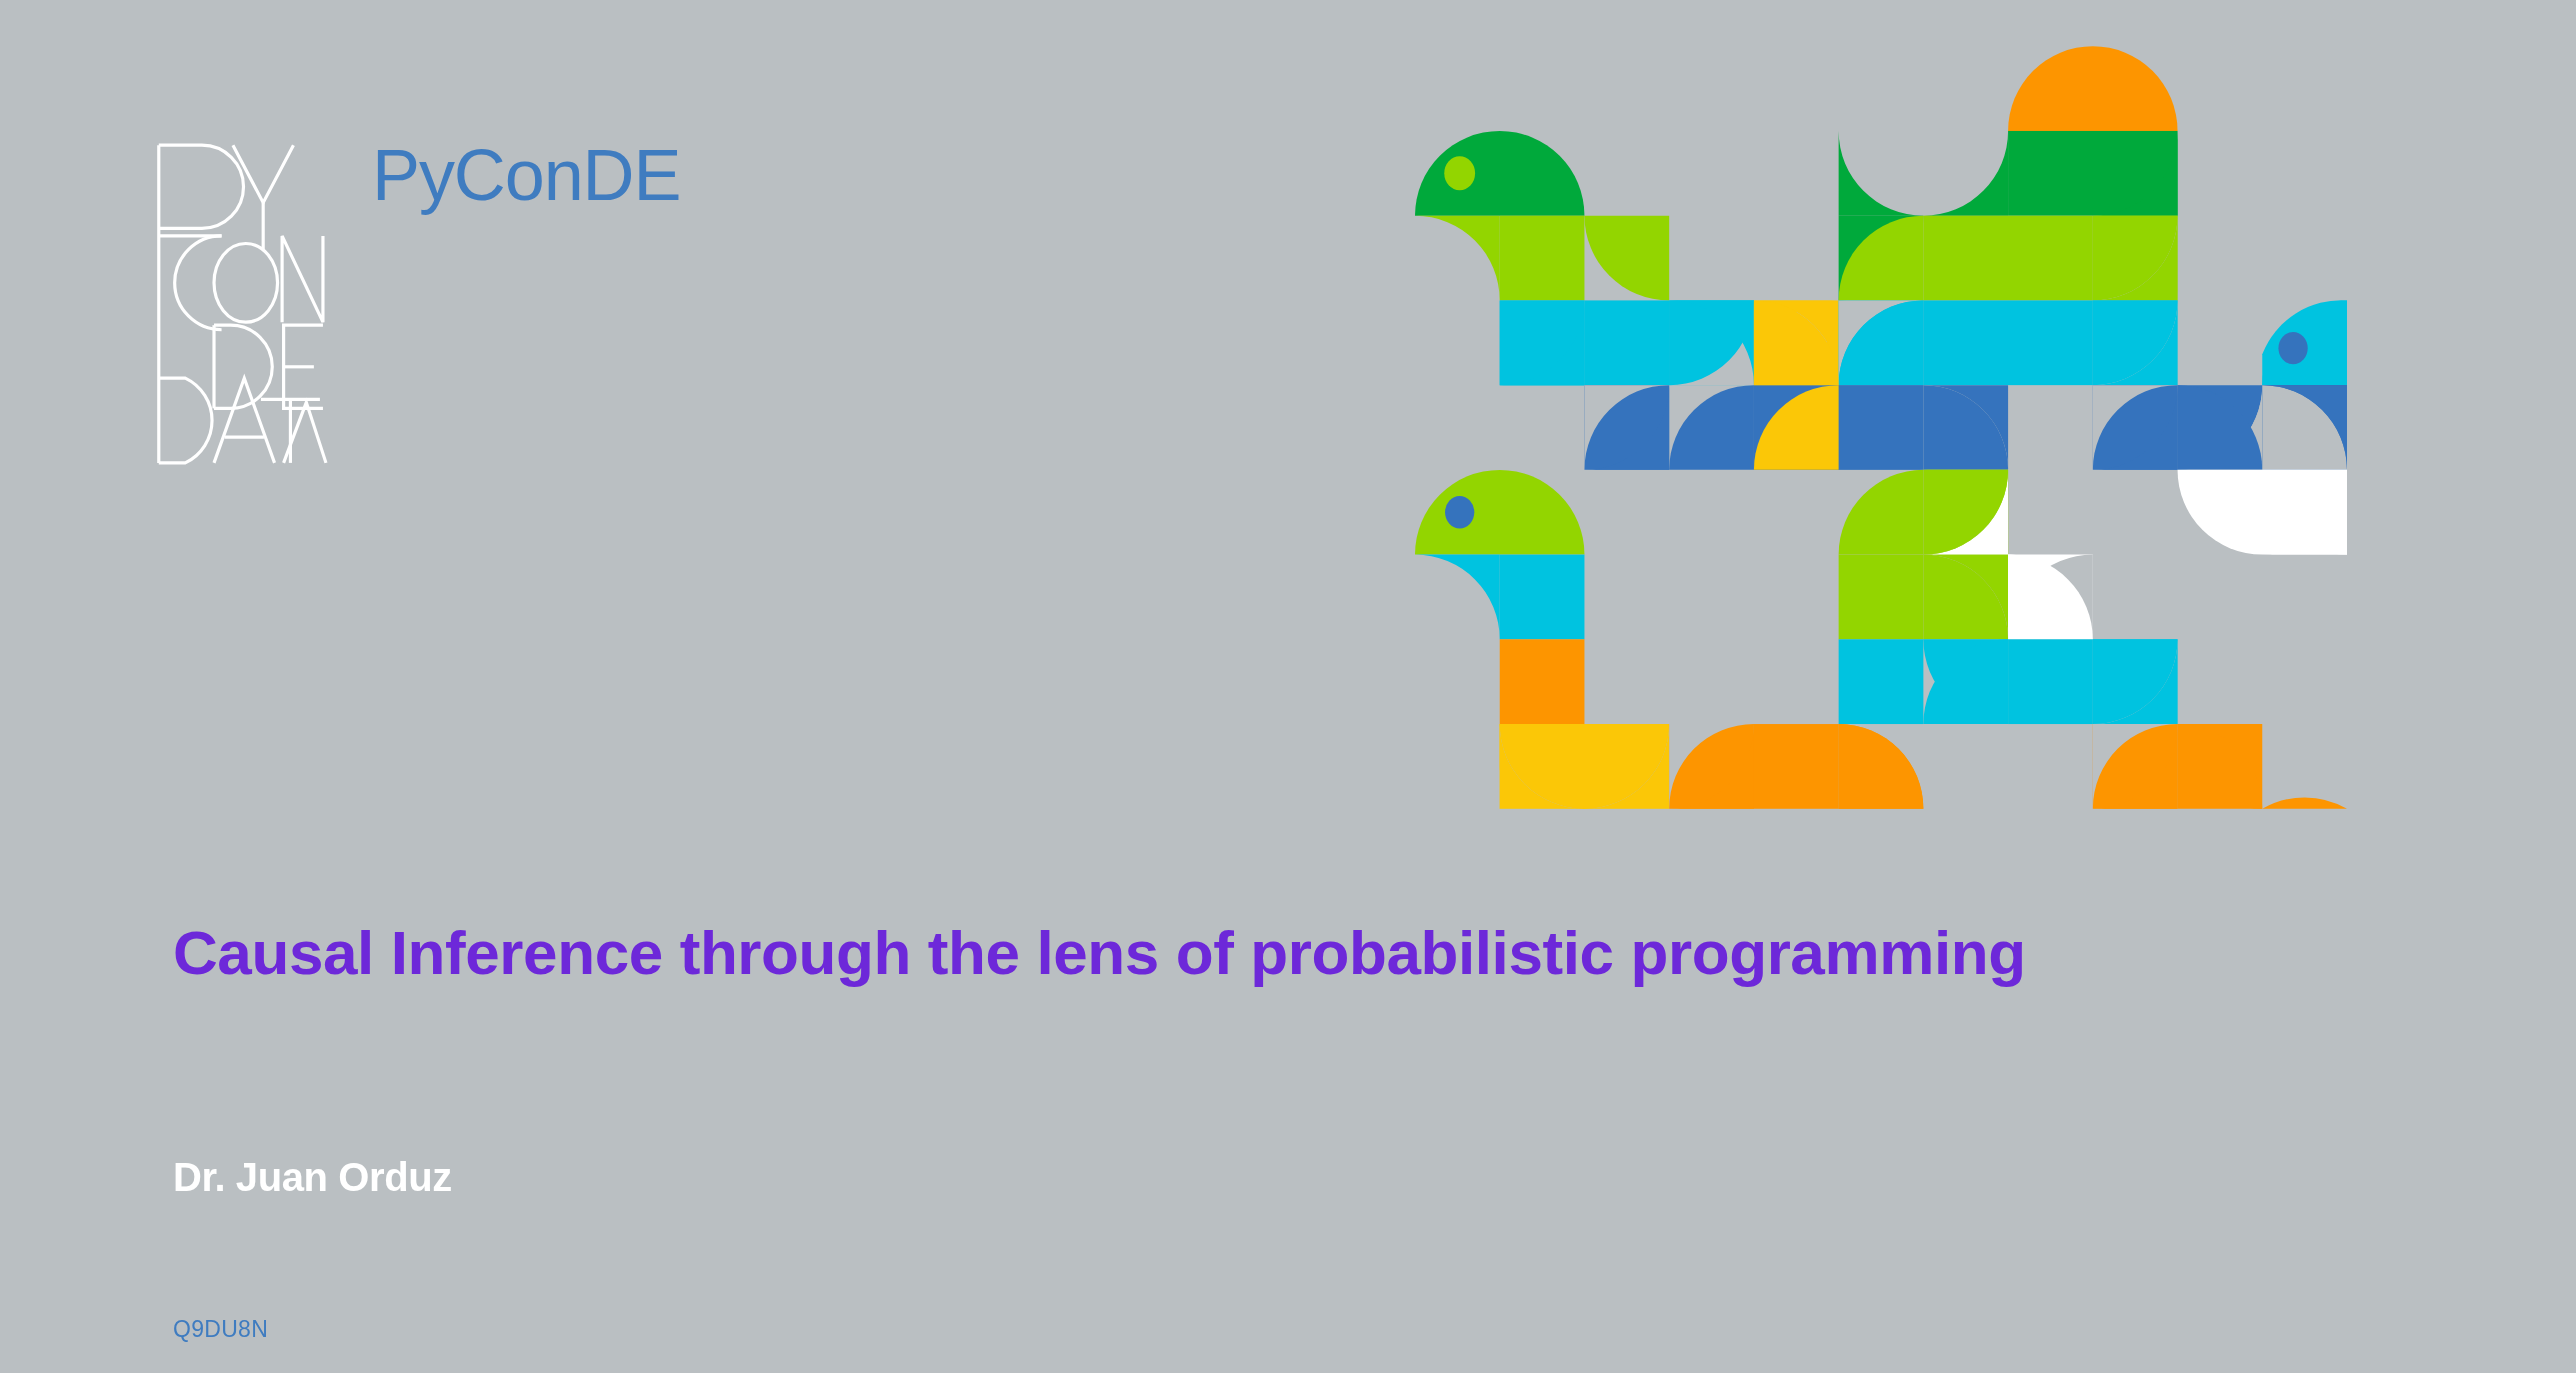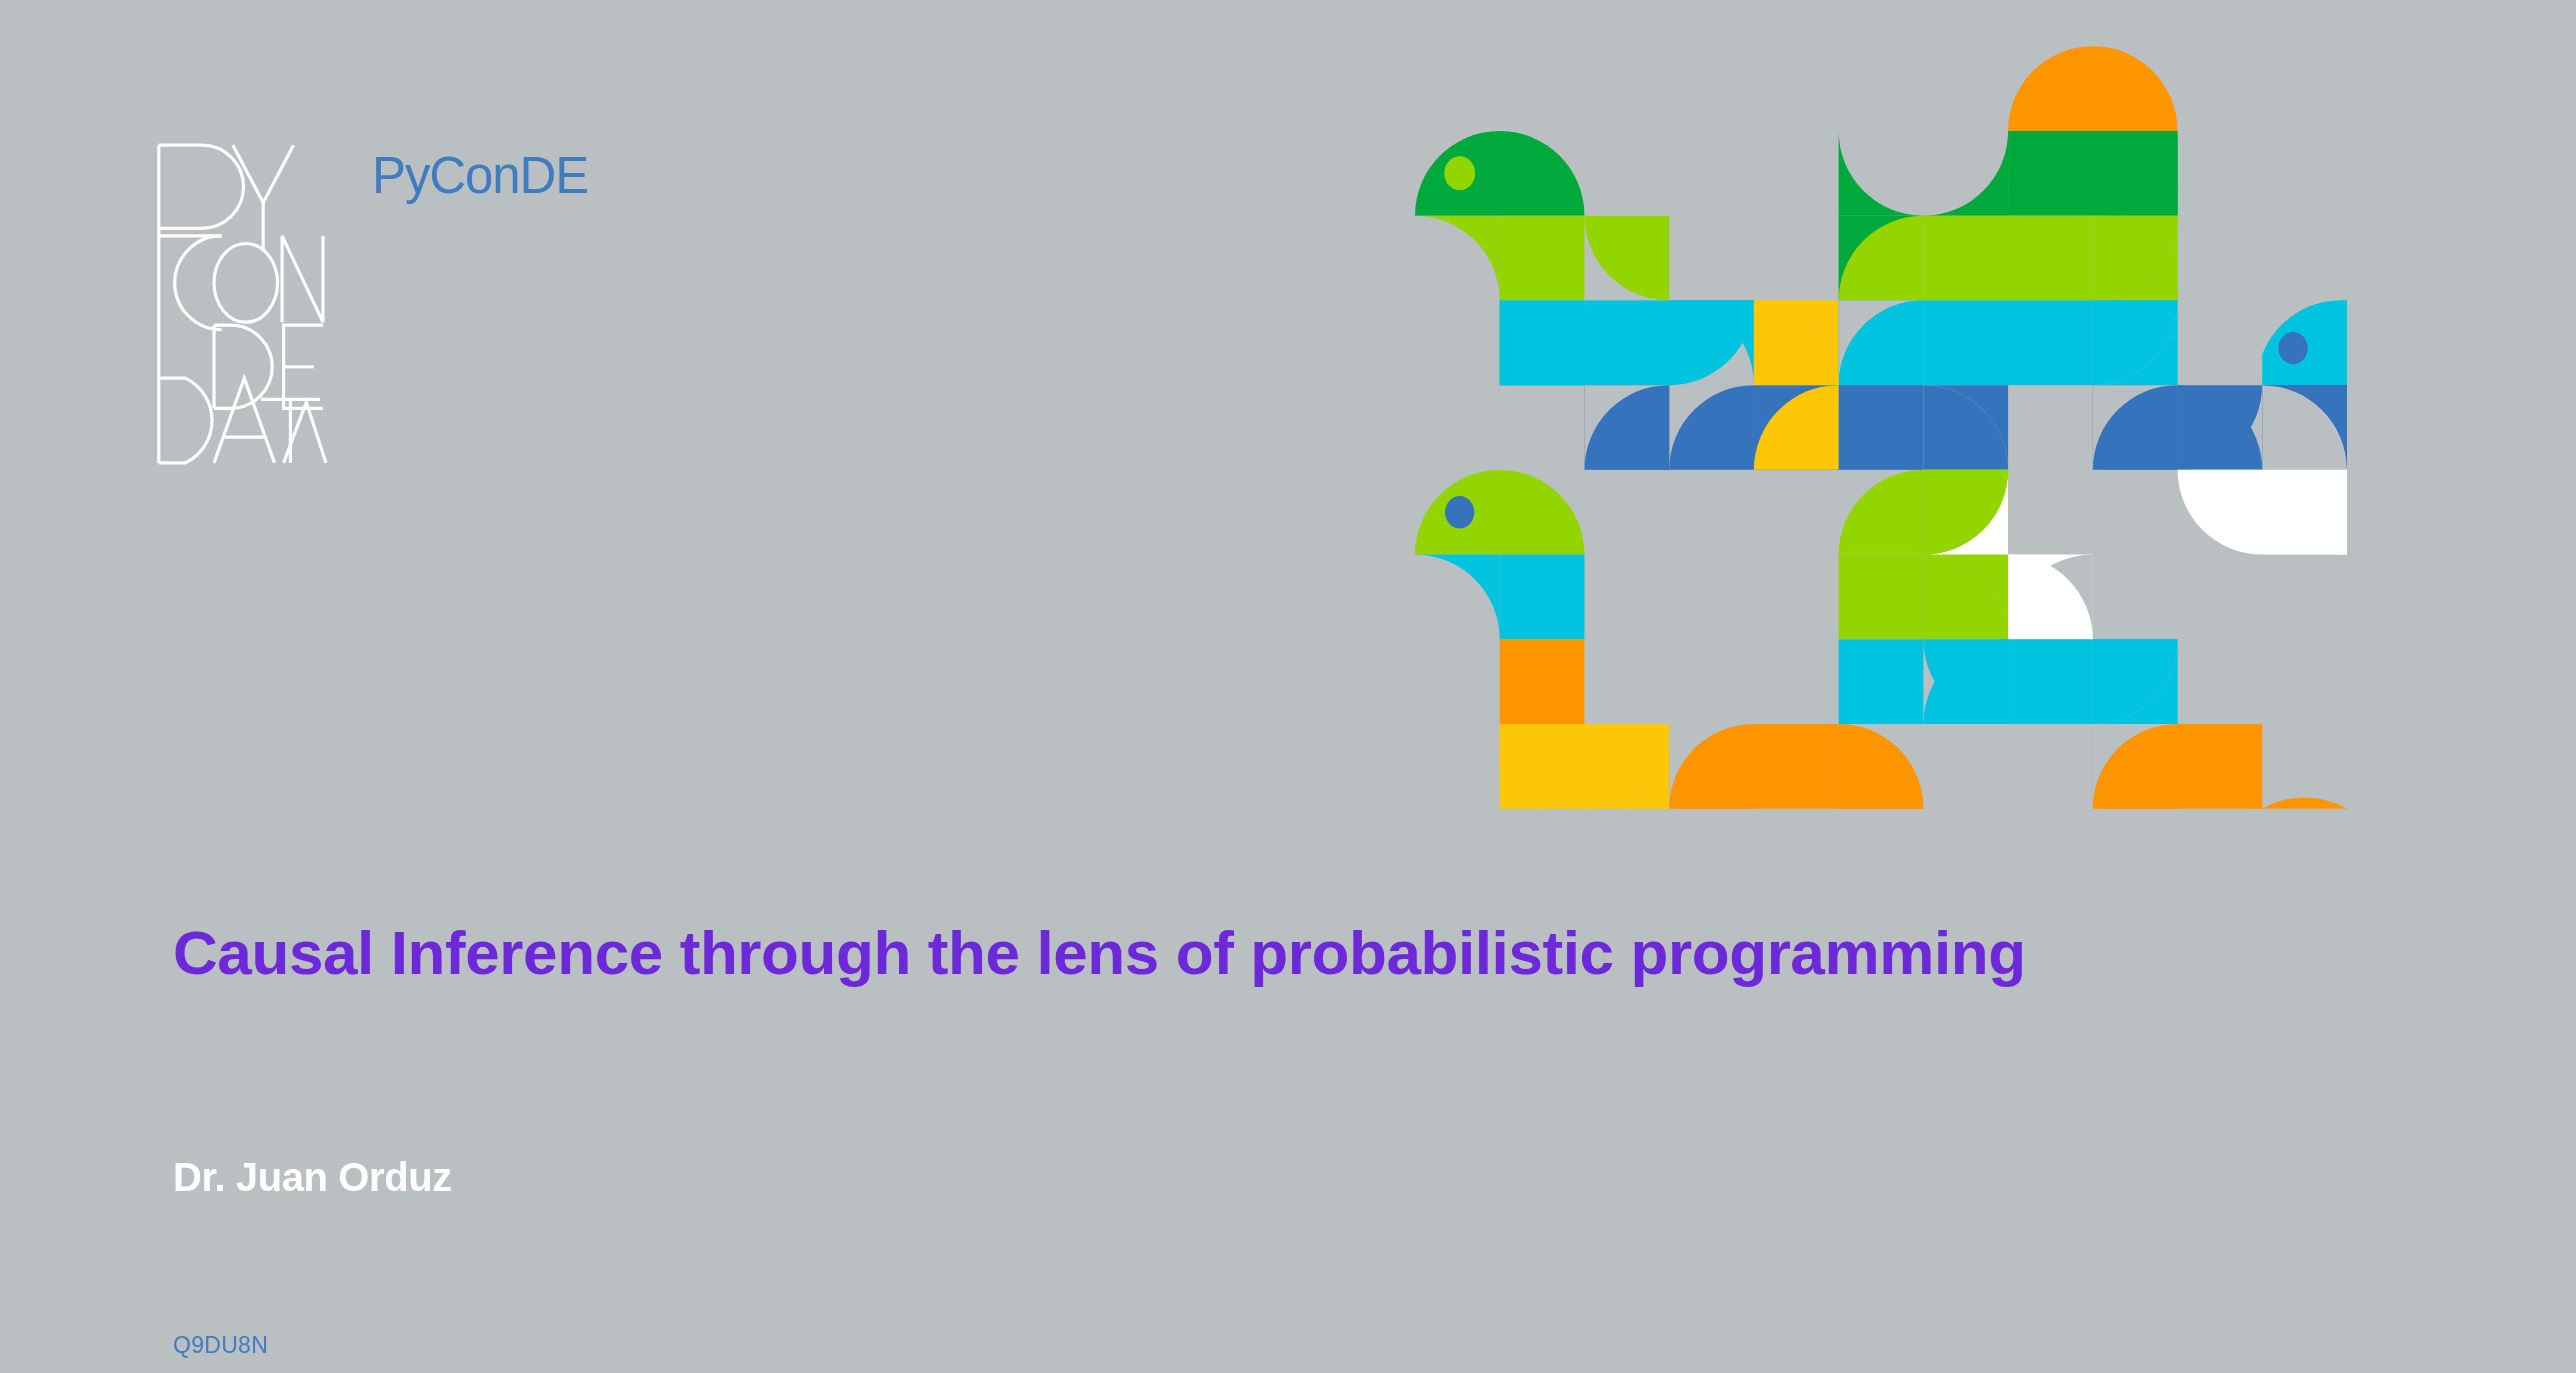--- a/index.html
+++ b/index.html
@@ -41,21 +41,21 @@
   .wordmark {
     margin-left: 43px;
     display: flex;
     flex-direction: column;
     justify-content: flex-start;
   }
 
   .wordmark-line {
     color: #3f7cc0;
     font-family: "Liberation Sans", sans-serif;
-    font-size: 51px;
+    font-size: 72px;
     line-height: 79px;
     font-weight: 400;
     letter-spacing: -1.1px;
     white-space: pre;
   }
 
   
   .illustration {
     position: absolute;
     left: 1415px;
@@ -93,21 +93,20 @@
 
   .slide-code {
     position: absolute;
     left: 173px;
     top: 1316px;
     color: #3f7cc0;
     font-family: "Liberation Sans", sans-serif;
     font-size: 23px;
     line-height: 27px;
     letter-spacing: 0.3px;
-    margin-top: 16px;
   }
 </style>
 </head>
 <body>
 
 <div class="slide">
 
   <div class="brand">
 
     <svg class="logo-mark" viewBox="0 0 230 440" aria-hidden="true">

